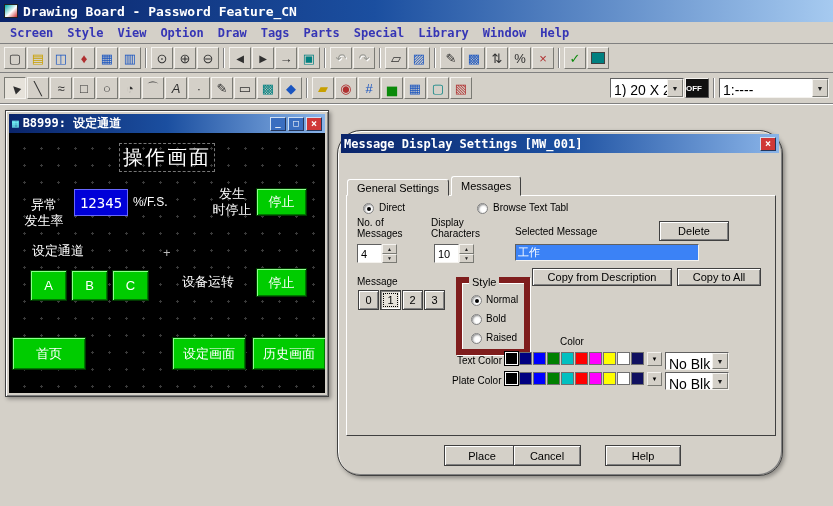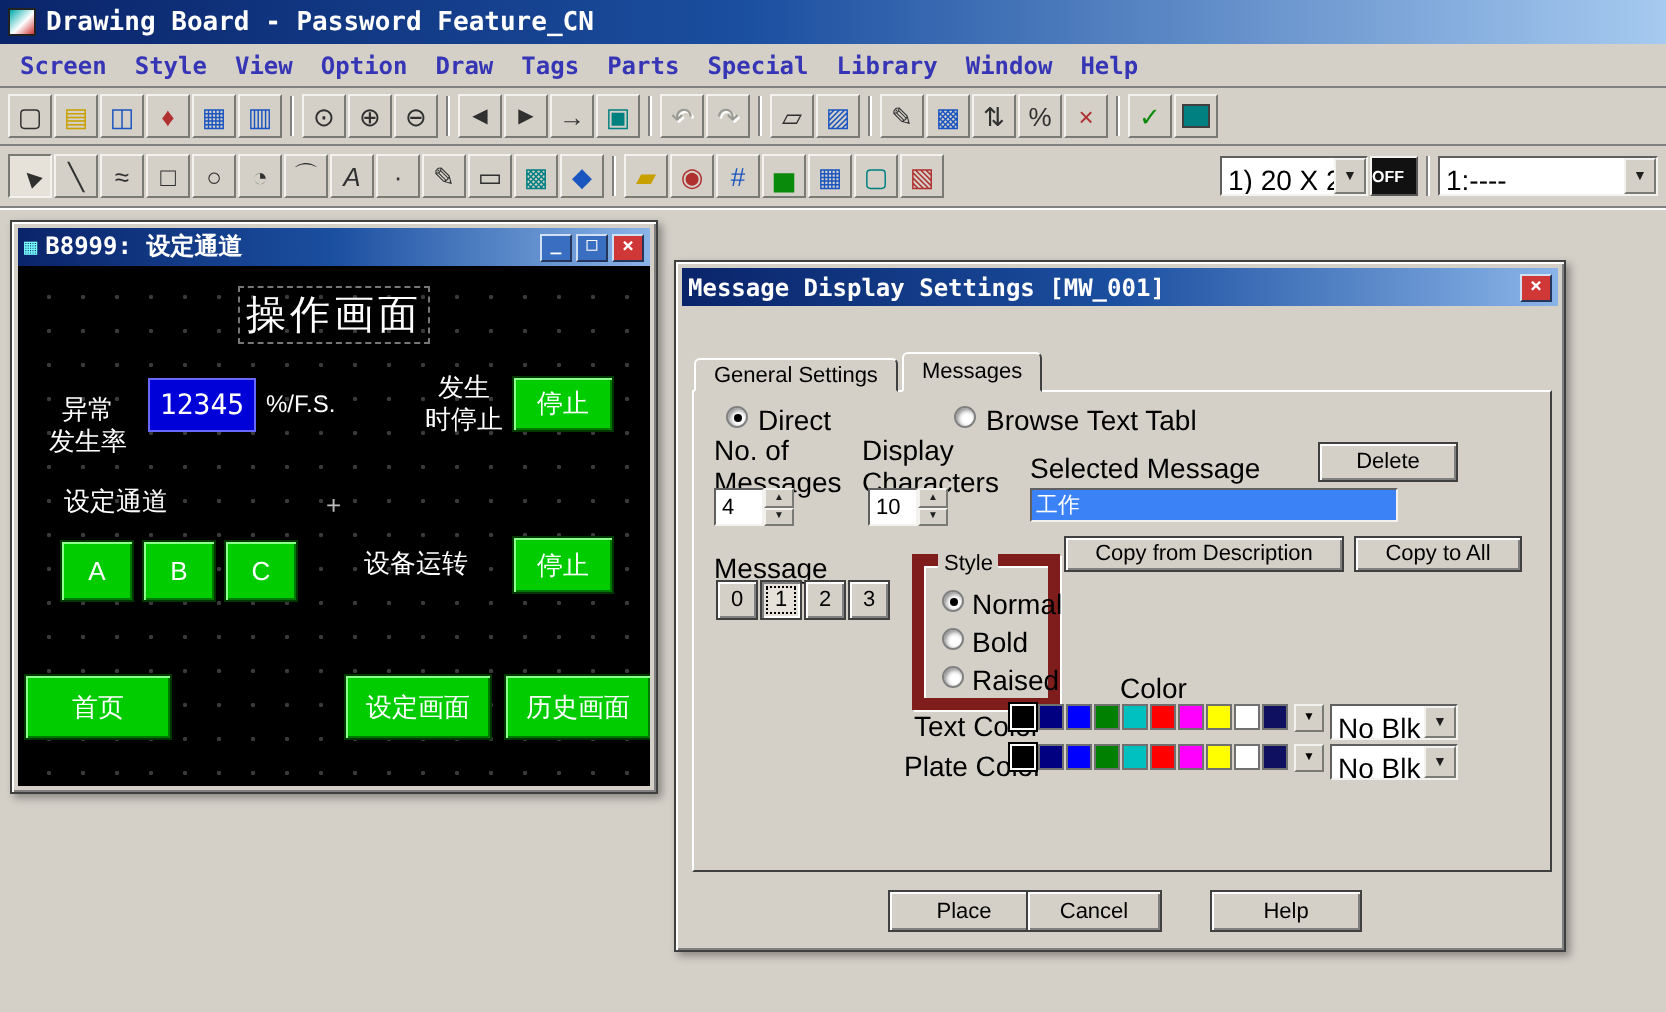--- a/index.html
+++ b/index.html
@@ -66,21 +66,21 @@
     box-shadow: inset 1px 1px 0 #8cff8c, inset -1px -1px 0 #007800; }
   .cmark { position:absolute; color:#bbb; font-size:13px; }
 
   
   .dbody { position:relative; width:100%; height:calc(100% - 19px); font-size:11px; }
   .tabpage { position:absolute; left:5px; top:42px; width:430px; height:241px; background:#d4d0c8;
     border:1px solid; border-color:#fff #404040 #404040 #fff; }
   .tab { position:absolute; display:flex; align-items:center; padding:0 9px; font-size:11px;
     background:#d4d0c8; border:1px solid; border-color:#fff #404040 transparent #fff;
     border-radius:3px 3px 0 0; }
-  .lbl { position:absolute; font-size:14px; color:#000; white-space:pre-line; }
+  .lbl { position:absolute; font-size:10px; color:#000; white-space:pre-line; }
   .btn { position:absolute; display:flex; align-items:center; justify-content:center; font-size:11px;
     background:#d4d0c8; border:1px solid #404040;
     box-shadow: inset 1px 1px 0 #fff, inset -1px -1px 0 #808080; }
   .btn.pressed { box-shadow: inset 1px 1px 0 #808080, inset -1px -1px 0 #fff;
     outline:1px dotted #000; outline-offset:-4px; background:#e6e2da; }
   .radio { position:absolute; width:11px; height:11px; border-radius:50%; background:#fff;
     border:1px solid #808080; box-shadow: inset 1px 1px 2px rgba(0,0,0,.45); }
   .radio.checked::after { content:""; position:absolute; left:3px; top:3px; width:4px; height:4px;
     border-radius:50%; background:#000; }
   .field { position:absolute; border:1px solid; border-color:#606060 #f4f2ee #f4f2ee #606060;
@@ -313,21 +313,21 @@
       <div class="gbtn" style="left: 62px; top: 137px; width: 37px; height: 31px; background: rgb(0, 204, 0);">B</div>
       <div class="gbtn" style="left: 103px; top: 137px; width: 37px; height: 31px; background: rgb(0, 204, 0);">C</div>
       <div class="lblw" style="left:173px; top:140px;">设备运转</div>
       <div class="gbtn" style="left: 247px; top: 135px; width: 51px; height: 29px; background: rgb(0, 204, 0);">停止</div>
       <div class="gbtn" style="left: 3px; top: 204px; width: 74px; height: 33px; background: rgb(0, 204, 0);">首页</div>
       <div class="gbtn" style="left: 163px; top: 204px; width: 74px; height: 33px; background: rgb(0, 204, 0);">设定画面</div>
       <div class="gbtn" style="left: 243px; top: 204px; width: 74px; height: 33px; background: rgb(0, 204, 0);">历史画面</div>
     </div>
   </div>
 
-  <div class="window" style="left:337px; top:130px; width:446px; height:346px;">
+  <div class="window" style="left:337px; top:130px; width:446px; height:346px;border-radius:24px;">
     <div class="wtitle">
       <span>Message Display Settings [MW_001]</span>
       <span class="wbtns">
         <span class="wbtn red">
             <span>×</span>
           </span>
       </span>
     </div>
     <div class="dbody">
 

